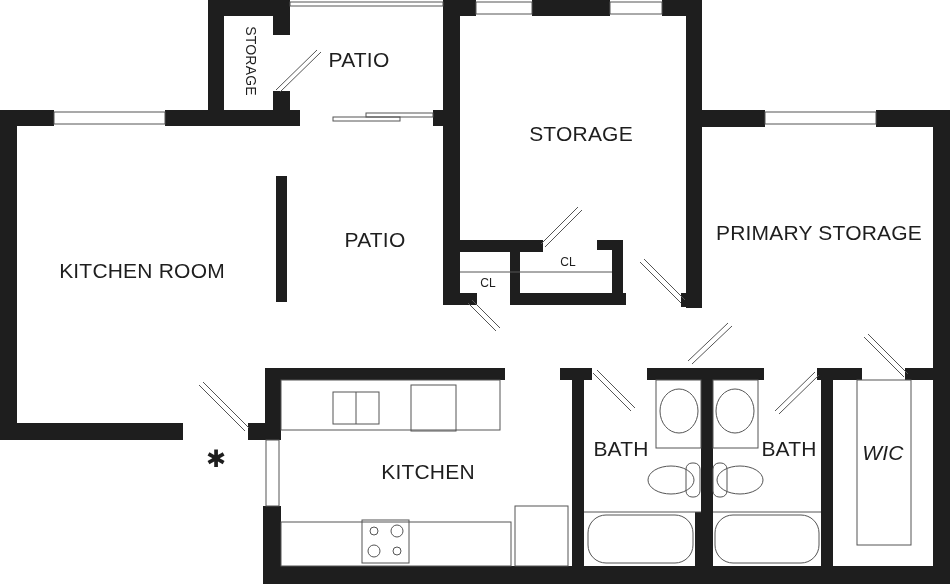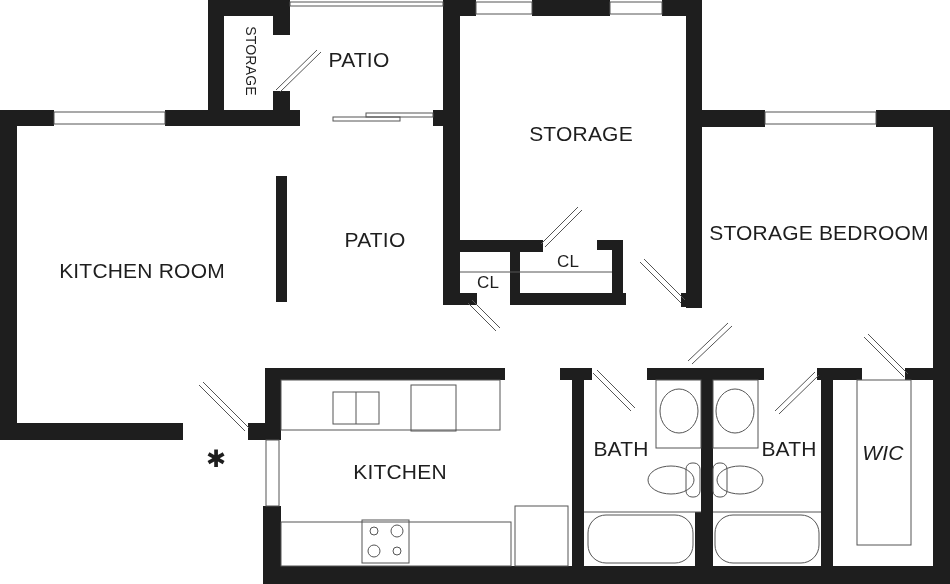--- a/index.html
+++ b/index.html
@@ -7,21 +7,21 @@
   svg { position: absolute; left: 0; top: 0; }
   .label {
     position: absolute;
     font-family: "Liberation Sans", "DejaVu Sans", sans-serif;
     color: #1e1e1e;
     font-size: 21px;
     letter-spacing: 0.2px;
     white-space: nowrap;
     transform: translate(-50%, -50%);
   }
-  .label.small { font-size: 17px; }
+  .label.small { font-size: 12px; }
   .label.vertical { transform: translate(-50%, -50%) rotate(90deg); font-size: 14px; }
   .compass { position: absolute; font-family: "DejaVu Sans", sans-serif; font-size: 24px; font-weight: bold; color: #1e1e1e; transform: translate(-50%, -50%); }
 </style>
 </head>
 <body>
 
 <div class="canvas">
   <svg width="950" height="584" viewBox="0 0 950 584">
     <g fill="#1e1e1e">
 
@@ -135,23 +135,23 @@
       <line x1="713" y1="512" x2="821" y2="512"></line>
       <rect x="715" y="515" width="104" height="48" rx="18"></rect>
 
       <rect x="857" y="380" width="54" height="165"></rect>
     </g>
   </svg>
 
   <span class="label vertical" style="left:251px; top:61px;">STORAGE</span>
   <span class="label" style="left:359px; top:60px;">PATIO</span>
   <span class="label" style="left:581px; top:134px;">STORAGE</span>
-  <span class="label" style="left:819px; top:233px;">STORAGE BEDROOM</span>
+  <span class="label" style="left:819px; top:233px;">PRIMARY STORAGE</span>
   <span class="label" style="left:142px; top:271px;">KITCHEN ROOM</span>
   <span class="label" style="left:375px; top:240px;">PATIO</span>
   <span class="label small" style="left:488px; top:283px;">CL</span>
   <span class="label small" style="left:568px; top:262px;">CL</span>
-  <span class="label" style="left:400px; top:472px;">KITCHEN</span>
+  <span class="label" style="left:428px; top:472px;">KITCHEN</span>
   <span class="label" style="left:621px; top:449px;">BATH</span>
   <span class="label" style="left:789px; top:449px;">BATH</span>
   <span class="label" style="left:883px; top:453px;font-style:italic;">WIC</span>
   <span class="compass" style="left:216px; top:459px;">✱</span>
 </div>
 
 </body></html>

